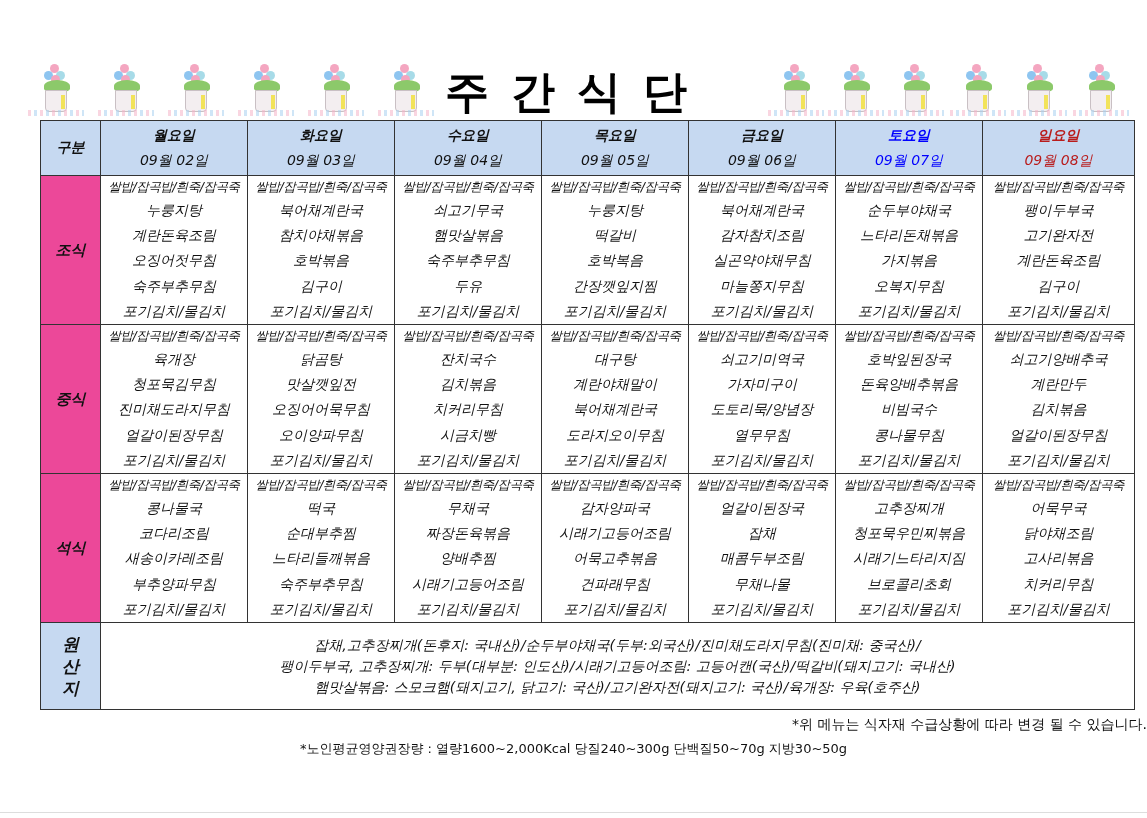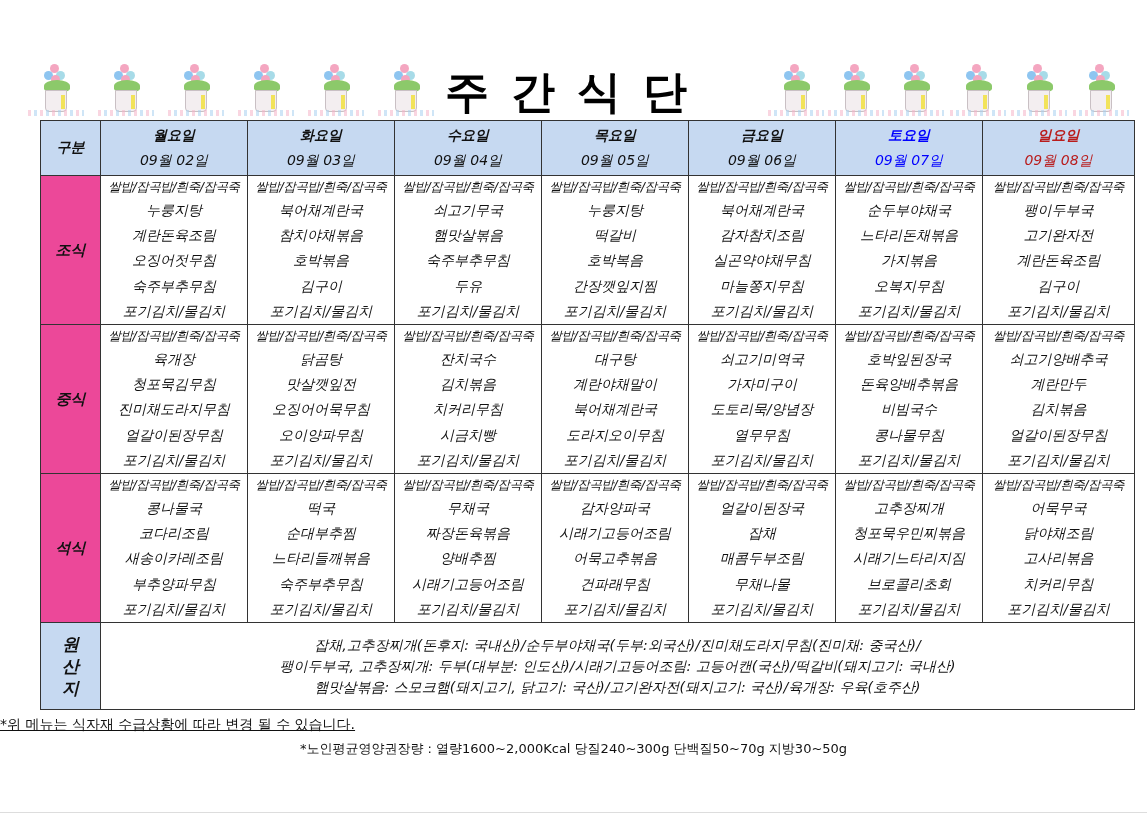--- a/index.html
+++ b/index.html
@@ -23,21 +23,21 @@
   .hdr .day { display:block; line-height:24px; }
   .hdr .date { display:block; line-height:26px; font-weight:normal; }
   .sat { color:#0000ff; }
   .sun { color:#b91c1c; }
   .cat { background:#ec4899; font-size:15px; font-weight:bold; }
   .meal { font-size:14px; vertical-align:top;margin-top:8px; }
   .meal .rice { font-size:12.5px; line-height:22px; white-space:nowrap; letter-spacing:-0.5px; }
   .meal .dish { line-height:25.2px; }
   .origin-cat { background:#c6d9f1; font-size:17px; font-weight:bold; line-height:22px; height:86px; }
   .origin { font-size:14px; line-height:21px; }
-  .note1 { position:absolute; left:0; width:1147px; top:716px; text-align:left; font-size:14px; text-decoration:underline; }
+  .note1 { position:absolute; left:0; width:1147px; top:716px; text-align:right; font-size:14px; }
   .note2 { position:absolute; left:0; width:1147px; top:740px; text-align:center; font-size:13px; }
   .bottomline { position:absolute; left:0; top:812px; width:1147px; height:1px; background:#ddd; }
 </style>
 </head>
 <body>
 
 <div class="banner" id="banner">
     <div class="pot" style="left: 0px;">
       <div class="flower" style="left: 22px; top: 2px; background: rgb(244, 166, 192);"></div>
       <div class="flower" style="left: 16px; top: 9px; background: rgb(142, 197, 240);"></div>

